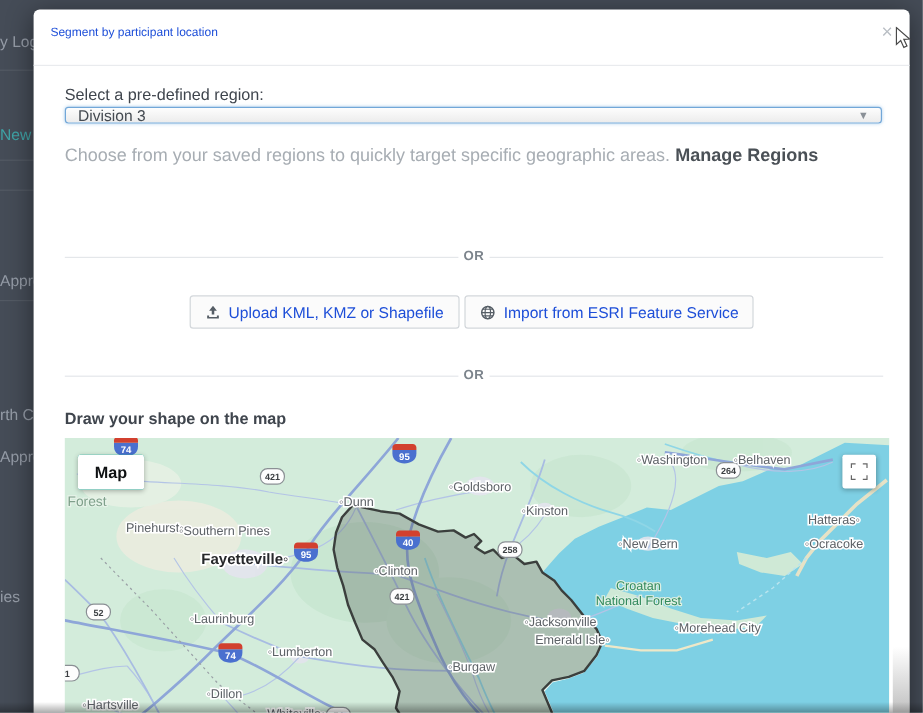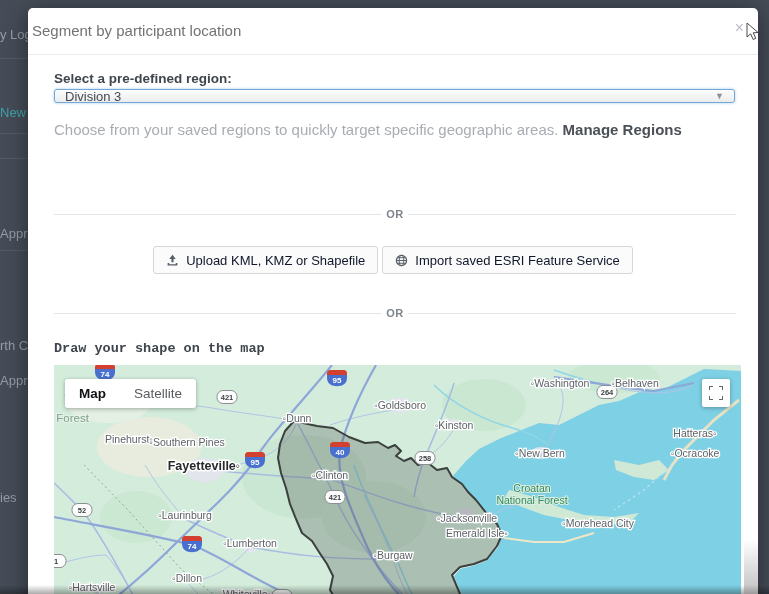--- a/index.html
+++ b/index.html
@@ -8,47 +8,47 @@
 
   
   .bg-frag{position:absolute;left:0;color:#959ca7;font-size:13px;white-space:nowrap;}
   .bg-frag.teal{color:#3fa3a6;}
   .bg-line{position:absolute;left:0;width:28px;height:1px;background:rgba(255,255,255,0.08);}
 
   
   .modal{position:absolute;left:28px;top:8px;width:730px;height:640px;background:#fff;
          border-radius:5px;box-shadow:0 4px 22px rgba(0,0,0,0.45);}
   .modal-header{position:relative;height:46px;border-bottom:1px solid #e9ebee;}
-  .modal-title{position:absolute;left:4px;top:14px;font-size:15px;color:#737373;}
+  .modal-title{position:absolute;left:14px;top:14px;font-size:10px;color:#1d4ed8;}
   .modal-close{position:absolute;right:12px;top:10px;font-size:16px;color:#b9bec4;
                background:none;border:none;cursor:pointer;line-height:1;padding:2px;}
   .modal-body{position:relative;height:594px;}
 
-  .field-label{position:absolute;left:26px;top:16px;font-size:13.5px;font-weight:bold;color:#3f454d;}
+  .field-label{position:absolute;left:26px;top:16px;font-size:13.5px;font-weight:normal;color:#3f454d;}
   .region-select{position:absolute;left:26px;top:34px;width:681px;height:14px;
                  border:1px solid #72a7d8;border-radius:3px;box-shadow:0 0 3px rgba(90,160,220,.55);
                  background:linear-gradient(#fdfdfd,#ececec);display:flex;align-items:center;
                  padding:0 10px;box-sizing:border-box;cursor:pointer;}
   .region-select .sel-text{flex:1;font-size:13px;color:#444a51;}
   .region-select .sel-arrow{font-size:9px;color:#8a9097;}
   .helper{position:absolute;left:26px;top:66px;font-size:15px;color:#a7adb3;}
   .helper .manage{color:#4a5056;font-weight:bold;text-decoration:none;cursor:pointer;}
 
   .or-divider{position:absolute;left:26px;right:22px;display:flex;align-items:center;}
   .or-divider .line{flex:1;height:1px;background:#e4e7ea;}
   .or-divider .or-label{margin:0 4px;font-size:11px;font-weight:bold;color:#7c848c;letter-spacing:.5px;}
   .or-1{top:153px;} .or-2{top:252px;}
 
   .btn-row{position:absolute;left:0;right:0;top:191px;display:flex;justify-content:center;gap:4px;}
   .gray-btn{display:flex;align-items:center;gap:7px;height:28px;padding:0 12px;
             background:#fbfbfb;border:1px solid #d3d7db;border-radius:3px;
-            font-size:13px;color:#0f172a;font-family:inherit;cursor:pointer;text-align:right;}
+            font-size:13px;color:#1d4ed8;font-family:inherit;cursor:pointer;text-align:right;}
   .gray-btn svg{flex:none;}
 
-  .draw-label{position:absolute;left:26px;top:286px;font-size:13.5px;font-weight:bold;color:#3f454d;font-family:Liberation Mono, monospace;}
+  .draw-label{position:absolute;left:26px;top:286px;font-size:13.5px;font-weight:bold;color:#3f454d;}
 
   
   .map-wrap{position:absolute;left:26px;top:310px;width:687px;height:330px;overflow:hidden;background:#d3ecdb;}
   .map-wrap svg{display:block;}
   .ml-town{font-size:10.5px;fill:#5d6267;stroke:#ffffff;stroke-width:2.6px;paint-order:stroke;text-anchor:middle;}
   .ml-city{font-size:12.5px;font-weight:bold;fill:#26282b;stroke:#ffffff;stroke-width:3px;paint-order:stroke;text-anchor:middle;}
   .ml-forest{font-size:10.5px;fill:#338a5d;stroke:#ddefe2;stroke-width:2px;paint-order:stroke;text-anchor:middle;}
   .ml-area{font-size:11.5px;fill:#7fa08b;stroke:#e7f3e9;stroke-width:2px;paint-order:stroke;text-anchor:middle;}
   .sh-i{font-size:8px;font-weight:bold;fill:#ffffff;text-anchor:middle;}
   .sh-u{font-size:7.5px;font-weight:bold;fill:#3c4043;text-anchor:middle;}
@@ -118,21 +118,21 @@
           <path d="M2 11 L2 14 L14 14 L14 11 L12 11 L12 12.5 L4 12.5 L4 11 Z" fill="#565e66"></path>
         </svg>
         <span>Upload KML, KMZ or Shapefile</span>
       </button>
       <button class="gray-btn">
         <svg width="13" height="13" viewBox="0 0 16 16">
           <circle cx="8" cy="8" r="6.3" fill="none" stroke="#565e66" stroke-width="1.5"></circle>
           <ellipse cx="8" cy="8" rx="2.8" ry="6.3" fill="none" stroke="#565e66" stroke-width="1.2"></ellipse>
           <path d="M1.7 8 H14.3 M2.6 4.6 H13.4 M2.6 11.4 H13.4" stroke="#565e66" stroke-width="1.2" fill="none"></path>
         </svg>
-        <span>Import saved ESRI Feature Service</span>
+        <span>Import from ESRI Feature Service</span>
       </button>
     </div>
 
     <div class="or-divider or-2">
       <div class="line"></div>
       <span class="or-label">OR</span>
       <div class="line"></div>
     </div>
 
     <div class="draw-label">Draw your shape on the map</div>
@@ -321,21 +321,20 @@
             <text x="91" y="257" class="ml-town">◦Florence</text>
             <text x="131" y="262" class="ml-town">◦Marion</text>
             <text x="193" y="233" class="ml-town">Whiteville◦</text>
             <text x="294" y="252" class="ml-town">Leland◦</text>
             <text x="376" y="256" class="ml-city">◦Wilmington</text>
           </g>
       </svg>
 
       <div class="map-type-ctl">
         <button class="map-type-btn active">Map</button>
-        <button class="map-type-btn inactive">Satellite</button>
       </div>
       <button class="fullscreen-btn">
         <svg width="14" height="14" viewBox="0 0 14 14">
           <path d="M0,4 V0 H4 M10,0 H14 V4 M14,10 V14 H10 M4,14 H0 V10" fill="none" stroke="#666" stroke-width="2"></path>
         </svg>
       </button>
     </div>
   </div>
 </div>
 

